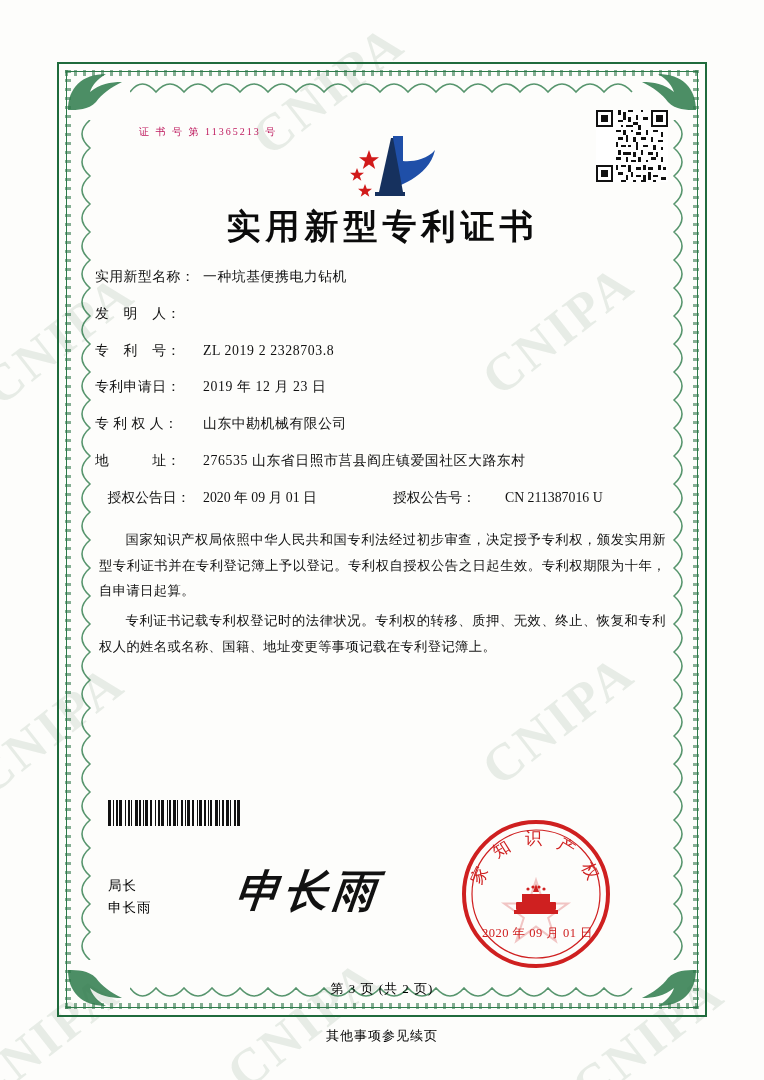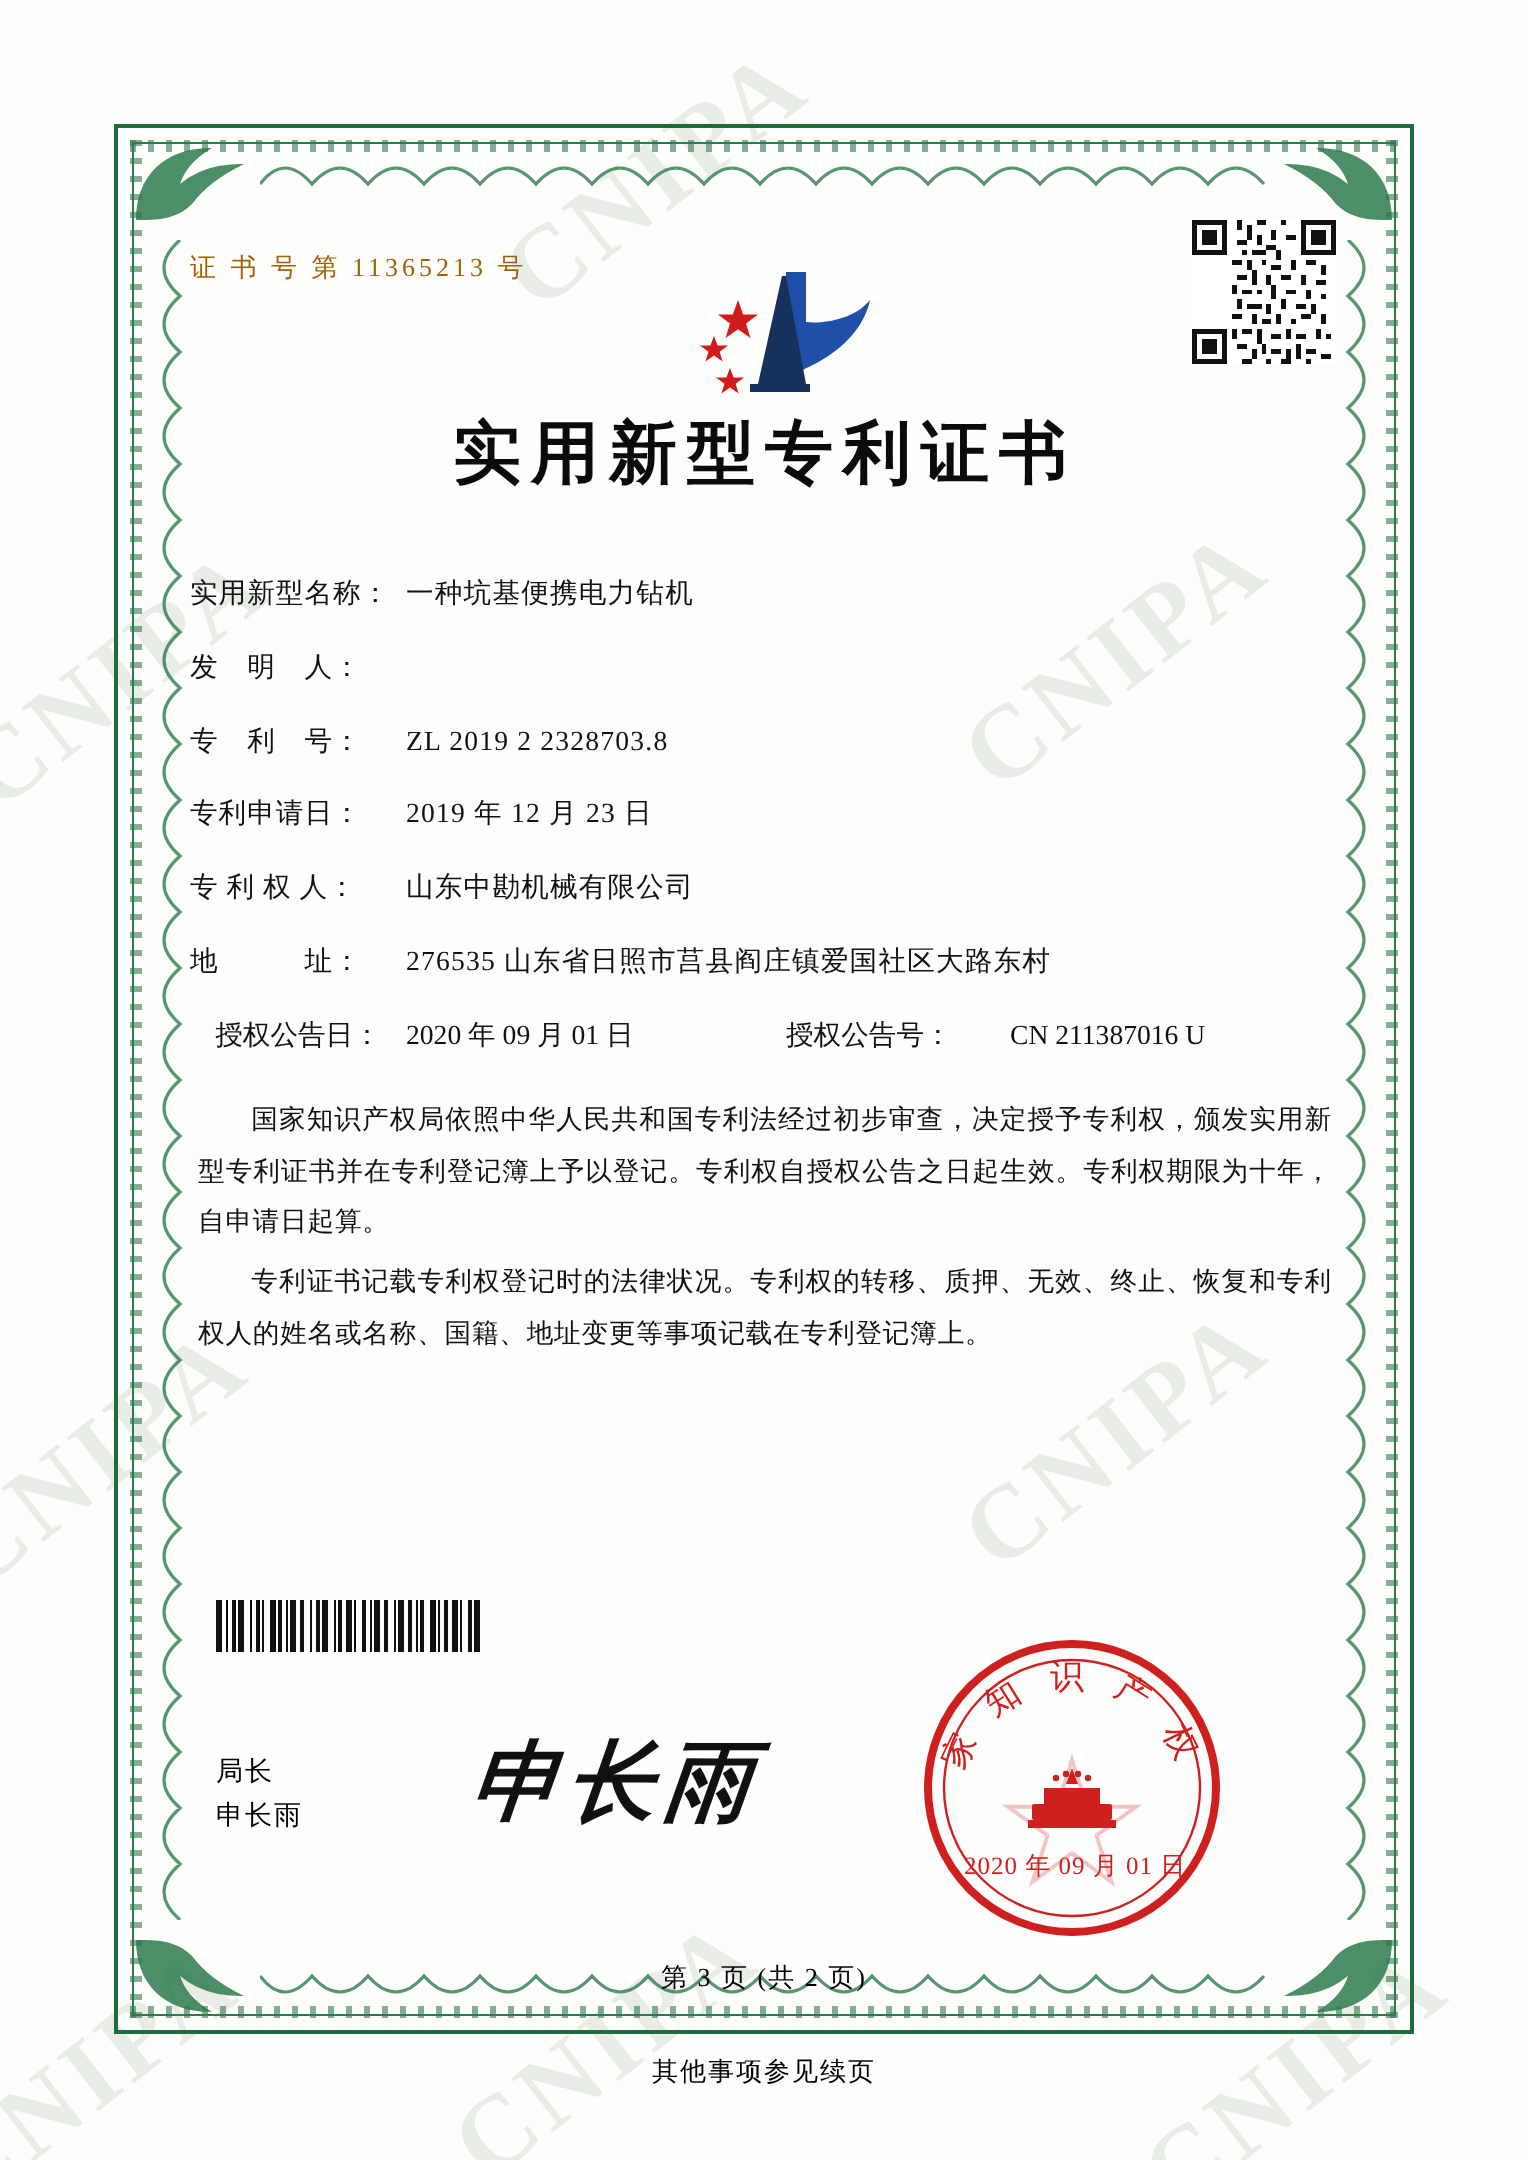--- a/index.html
+++ b/index.html
@@ -102,24 +102,25 @@
     width: 575px;
     color: #111;
   }
 
   .top-row {
     display: flex;
     justify-content: space-between;
     align-items: flex-start;
   }
   .cert-no {
-    font-size: 13px;
+    font-size: 10px;
     letter-spacing: 2px;
     margin-top: 15px;
-    color: #a16207;
+    color: #be185d;
+    margin-left: 44px;
   }
   .qr {
     width: 72px; height: 72px;
     margin-top: 0px;
     margin-right: 2px;
   }
 
   .logo-wrap {
     position: absolute;
     left: 236px; top: 18px;
@@ -130,21 +131,21 @@
     text-align: center;
     font-size: 34px;
     font-weight: bold;
     letter-spacing: 5px;
     margin-top: 22px;
     font-family: "DejaVu Serif", "Liberation Serif", serif;
     color: #0b0b0b;
   }
 
   .fields {
-    margin-top: 40px;
+    margin-top: 20px;
     font-size: 13.8px;
     line-height: 1;
   }
   .field {
     display: flex;
     align-items: baseline;
     margin-bottom: 23px;
   }
   .f-label {
     width: 108px;

